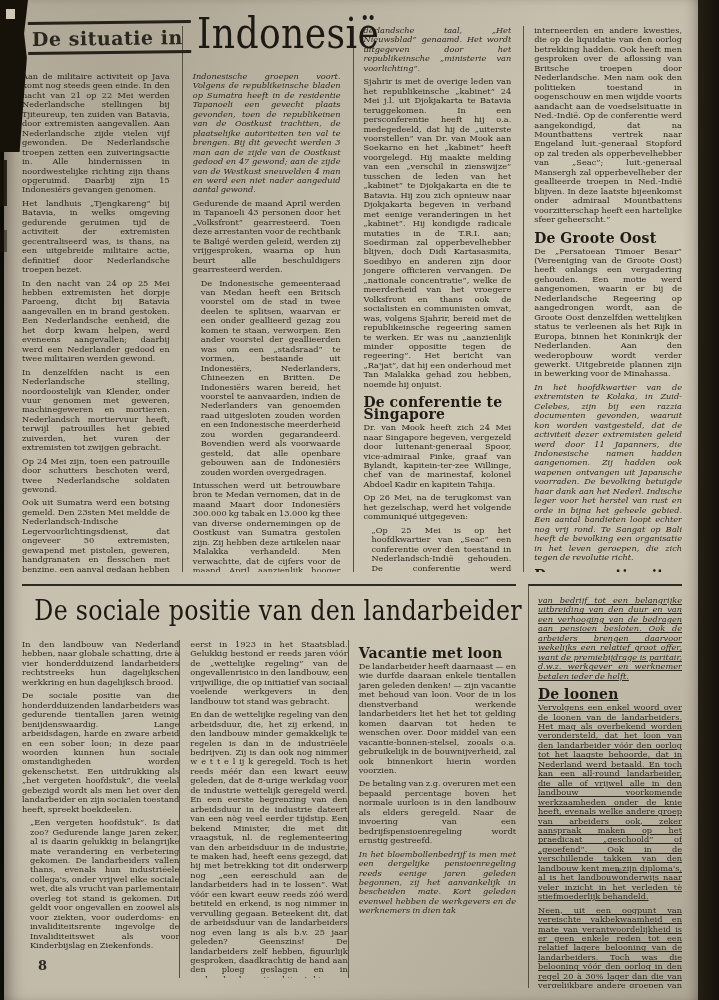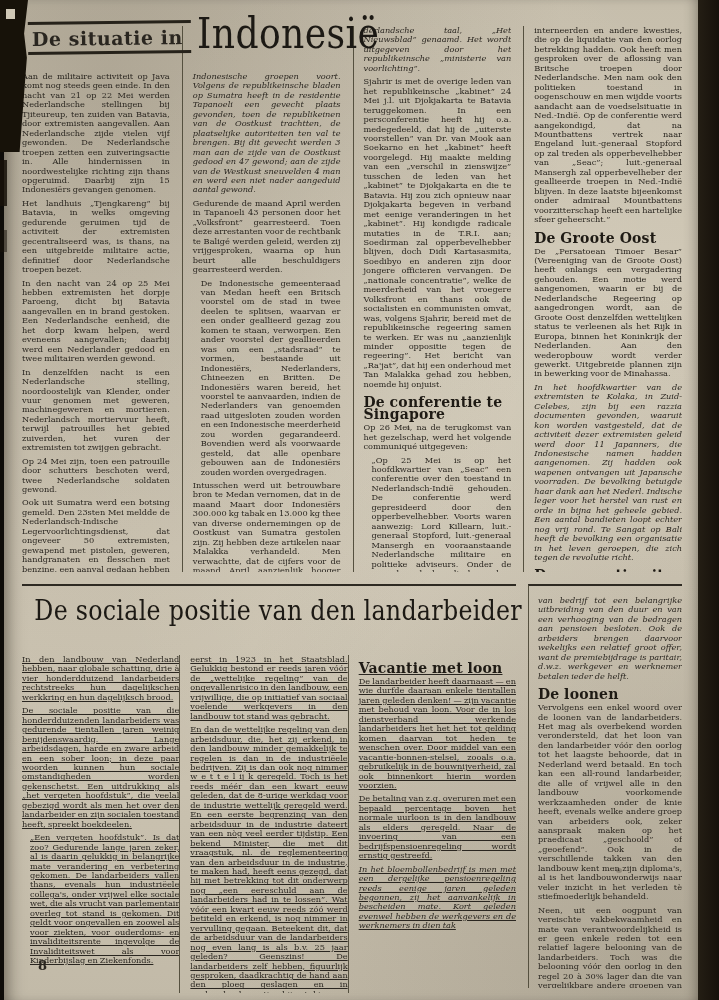--- a/index.html
+++ b/index.html
@@ -38,24 +38,24 @@
   .cols{display:flex;gap:12px;height:546px;overflow:hidden;}
   .col{flex:1 1 0;min-width:0;overflow:hidden;font-size:8.2px;line-height:9.45px;
     text-align:justify;word-spacing:-0.4px;hyphens:auto;}
   .col + .col{border-left:1px solid var(--rule);padding-left:10px;}
   .pad-head{padding-top:46px;}
 
   .art2{position:relative;display:flex;box-sizing:border-box;padding:12px 16px 0 18px;}
   .art2-left{flex:1 1 auto;margin-right:12px;border-top:2px solid #2e2a22;min-width:0;}
   .title2{font-size:27px;font-weight:normal;color:#1c1914;letter-spacing:.3px;white-space:nowrap;
     margin:0;padding:9px 0 0 14px;transform:scaleX(.88);transform-origin:left top;}
-  .cols3{display:flex;gap:0;height:338px;overflow:hidden;margin-top:29px;text-decoration:underline;}
+  .cols3{display:flex;gap:0;height:338px;overflow:hidden;margin-top:14px;}
   .art2-right{width:154px;flex:0 0 154px;box-sizing:border-box;border-top:2px solid #2e2a22;
     border-left:1px solid var(--rule);padding:10px 0 0 9px;height:404px;overflow:hidden;
-    font-size:8.2px;line-height:9.45px;text-align:justify;word-spacing:-0.4px;hyphens:auto;}
+    font-size:8.2px;line-height:9.45px;text-align:justify;word-spacing:-0.4px;hyphens:auto;text-decoration:underline;}
 
   
   .b-p{margin:0 0 4px;}
   .b-i{margin:0 0 4px;font-style:italic;}
   .b-q{margin:0 0 4px;padding-left:8px;}
   .b-h{font-weight:bold;font-size:14px;line-height:12px;margin:7px 0 3px;text-align:left;letter-spacing:.2px;color:#1e1a14;}
 
   .page-number{position:absolute;left:34px;top:958px;font-size:13px;font-weight:bold;z-index:4;}
 
   
@@ -83,20 +83,21 @@
       <div class="col pad-head">
           <p class="b-i">Indonesische groepen voort. Volgens de republikeinsche bladen op Sumatra heeft in de residentie Tapanoeli een gevecht plaats gevonden, toen de republikeinen van de Oostkust trachtten, de plaatselijke autoriteiten ten val te brengen. Bij dit gevecht werden 3 man aan de zijde van de Oostkust gedood en 47 gewond; aan de zijde van de Westkust sneuvelden 4 man en werd een niet nader aangeduid aantal gewond.</p>
           <p class="b-p">Gedurende de maand April werden in Tapanoeli 43 personen door het „Volksfront” gearresteerd. Toen deze arrestanten voor de rechtbank te Baligé werden geleid, werden zij vrijgesproken, waarna op hun beurt alle beschuldigers gearresteerd werden.</p>
           <p class="b-q">De Indonesische gemeenteraad van Medan heeft een Britsch voorstel om de stad in twee deelen te splitsen, waarvan er een onder geallieerd gezag zou komen te staan, verworpen. Een ander voorstel der geallieerden was om een „stadsraad” te vormen, bestaande uit Indonesiërs, Nederlanders, Chineezen en Britten. De Indonesiërs waren bereid, het voorstel te aanvaarden, indien de Nederlanders van genoemden raad uitgesloten zouden worden en een Indonesische meerderheid zou worden gegarandeerd. Bovendien werd als voorwaarde gesteld, dat alle openbare gebouwen aan de Indonesiërs zouden worden overgedragen.</p>
           <p class="b-p">Intusschen werd uit betrouwbare bron te Medan vernomen, dat in de maand Maart door Indonesiërs 300.000 kg tabak en 13.000 kg thee van diverse ondernemingen op de Oostkust van Sumatra gestolen zijn. Zij hebben deze artikelen naar Malakka verhandeld. Men verwachtte, dat de cijfers voor de maand April aanzienlijk hooger zouden liggen.</p>
         </div>
       <div class="col">
           <p class="b-i">derlandsche taal, „Het Nieuwsblad” genaamd. Het wordt uitgegeven door het republikeinsche „ministerie van voorlichting”.</p>
           <p class="b-p">Sjahrir is met de overige leden van het republikeinsche „kabinet” 24 Mei j.l. uit Djokjakarta te Batavia teruggekomen. In een persconferentie heeft hij o.a. medegedeeld, dat hij de „uiterste voorstellen” van Dr. van Mook aan Soekarno en het „kabinet” heeft voorgelegd. Hij maakte melding van een „verschil in zienswijze” tusschen de leden van het „kabinet” te Djokjakarta en die te Batavia. Hij zou zich opnieuw naar Djokjakarta begeven in verband met eenige veranderingen in het „kabinet”. Hij kondigde radicale mutaties in de T.R.I. aan; Soedirman zal opperbevelhebber blijven, doch Didi Kartasasmita, Soedibyo en anderen zijn door jongere officieren vervangen. De „nationale concentratie”, welke de meerderheid van het vroegere Volksfront en thans ook de socialisten en communisten omvat, was, volgens Sjahrir, bereid met de republikeinsche regeering samen te werken. Er was nu „aanzienlijk minder oppositie tegen de regeering”. Het bericht van „Ra'jat”, dat hij een onderhoud met Tan Malakka gehad zou hebben, noemde hij onjuist.</p>
           <h3 class="b-h">De conferentie te Singapore</h3>
+          <p class="b-p">Dr. van Mook heeft zich 24 Mei naar Singapore begeven, vergezeld door luitenant-generaal Spoor, vice-admiraal Pinke, graaf van Bylandt, kapitein-ter-zee Willinge, chef van de marinestaf, kolonel Abdoel Kadir en kapitein Tahija.</p>
           <p class="b-p">Op 26 Mei, na de terugkomst van het gezelschap, werd het volgende communiqué uitgegeven:</p>
           <p class="b-q">„Op 25 Mei is op het hoofdkwartier van „Seac” een conferentie over den toestand in Nederlandsch-Indië gehouden. De conferentie werd gepresideerd door den opperbevelhebber. Voorts waren aanwezig: Lord Killearn, luit.-generaal Stopford, luit.-generaal Mansergh en vooraanstaande Nederlandsche militaire en politieke adviseurs. Onder de aangelegenheden, die besproken werden, waren de ontwapening en de evacuatie van de Japaneezen, welke thans voortgang vinden, het in veiligheid stellen van de ge-</p>
         </div>
       <div class="col">
           <p class="b-p">interneerden en andere kwesties, die op de liquidatie van den oorlog betrekking hadden. Ook heeft men gesproken over de aflossing van Britsche troepen door Nederlandsche. Men nam ook den politieken toestand in oogenschouw en men wijdde voorts aandacht aan de voedselsituatie in Ned.-Indië. Op de conferentie werd aangekondigd, dat na Mountbattens vertrek naar Engeland luit.-generaal Stopford op zal treden als opperbevelhebber van „Seac”; luit.-generaal Mansergh zal opperbevelheber der geallieerde troepen in Ned.-Indië blijven. In deze laatste bijeenkomst onder admiraal Mountbattens voorzitterschap heeft een hartelijke sfeer geheerscht.”</p>
           <h3 class="b-h">De Groote Oost</h3>
           <p class="b-p">De „Persatoean Timoer Besar” (Vereeniging van de Groote Oost) heeft onlangs een vergadering gehouden. Een motie werd aangenomen, waarin er bij de Nederlandsche Regeering op aangedrongen wordt, aan de Groote Oost denzelfden wettelijken status te verleenen als het Rijk in Europa, binnen het Koninkrijk der Nederlanden. Aan den wederopbouw wordt verder gewerkt. Uitgebreide plannen zijn in bewerking voor de Minahassa.</p>
           <p class="b-i">In het hoofdkwartier van de extremisten te Kolaka, in Zuid-Celebes, zijn bij een razzia documenten gevonden, waaruit kon worden vastgesteld, dat de activiteit dezer extremisten geleid werd door 11 Japanners, die Indonesische namen hadden aangenomen. Zij hadden ook wapenen ontvangen uit Japansche voorraden. De bevolking betuigde haar dank aan het Nederl. Indische leger voor het herstel van rust en orde in bijna het geheele gebied. Een aantal bandieten loopt echter nog vrij rond. Te Sangat op Bali heeft de bevolking een organisatie in het leven geroepen, die zich tegen de revolutie richt.</p>
           <h3 class="b-h">De evacuatie uit Singapore</h3>
         </div>

